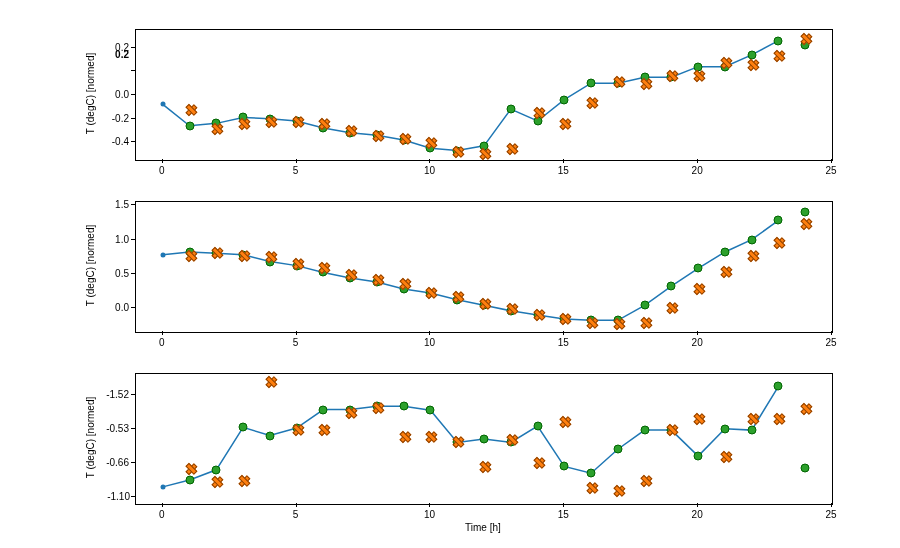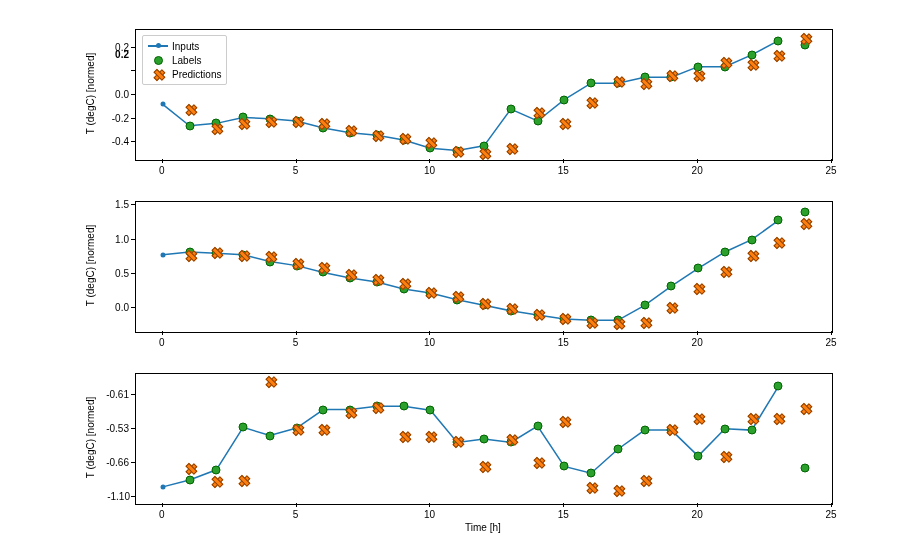--- a/index.html
+++ b/index.html
@@ -236,42 +236,20 @@
         <div class="pt-pred" style="left: 455.077px; top: 72.0909px;"></div>
         <div class="pt-pred" style="left: 481.846px; top: 50.8182px;"></div>
         <div class="pt-pred" style="left: 508.615px; top: 53.1818px;"></div>
         <div class="pt-pred" style="left: 535.385px; top: 44.9091px;"></div>
         <div class="pt-pred" style="left: 562.154px; top: 44.9091px;"></div>
         <div class="pt-pred" style="left: 588.923px; top: 31.9091px;"></div>
         <div class="pt-pred" style="left: 615.692px; top: 34.2727px;"></div>
         <div class="pt-pred" style="left: 642.462px; top: 24.8182px;"></div>
         <div class="pt-pred" style="left: 669.231px; top: 8.27273px;"></div>
       </div>
-    <div class="legend" style="left:6px; top:5px;">
-      <div class="legend-row">
-        <span class="legend-swatch">
-            <span class="line-swatch">
-              <span class="dot-line"></span>
-            </span>
-          </span>
-        <span>Inputs</span>
-      </div>
-      <div class="legend-row">
-        <span class="legend-swatch">
-            <span class="dot-label"></span>
-          </span>
-        <span>Labels</span>
-      </div>
-      <div class="legend-row">
-        <span class="legend-swatch">
-            <span class="x-pred"></span>
-          </span>
-        <span>Predictions</span>
-      </div>
-    </div>
   </div>
   <div class="ylabel" style="left:50px; top:88px;">T (degC) [normed]</div>
 
   <div class="subplot" id="sp1" style="left:135px; top:201px; width:696px; height:130px;">
     <svg class="series-line" id="line1" width="696" height="130">
         <path d="M26.76923076923077 52.684210526315795 L53.53846153846154 49.94736842105263 L80.3076923076923 51.315789473684205 L107.07692307692308 52.684210526315795 L133.84615384615384 59.526315789473685 L160.6153846153846 63.63157894736841 L187.3846153846154 70.4736842105263 L214.15384615384616 75.94736842105263 L240.9230769230769 80.05263157894737 L267.6923076923077 86.89473684210526 L294.46153846153845 91 L321.2307692307692 97.84210526315789 L348 103.3157894736842 L374.7692307692308 108.78947368421052 L401.5384615384615 112.89473684210526 L428.3076923076923 117 L455.0769230769231 118.36842105263158 L481.8461538461538 118.36842105263158 L508.6153846153846 103.3157894736842 L535.3846153846154 84.15789473684211 L562.1538461538462 66.36842105263159 L588.9230769230769 49.94736842105263 L615.6923076923076 37.63157894736841 L642.4615384615385 18.473684210526315 " stroke="#1f77b4" stroke-width="1.5" fill="none"></path>
       </svg>
     <div class="plot-area" id="pa1">
         <div class="pt-line" style="left: 26.7692px; top: 52.6842px;"></div>
         <div class="pt-line" style="left: 53.5385px; top: 49.9474px;"></div>
@@ -486,15 +464,15 @@
       <div class="tick-x" style="left: 697.154px; top: 509px;">20</div>
       <div class="tick-mark-x" style="left: 831px; top: 503px;"></div>
       <div class="tick-x" style="left: 831px; top: 509px;">25</div>
       <div class="tick-mark-y" style="left: 131px; top: 496.158px;"></div>
       <div class="tick-y" style="left: 98px; width: 32px; top: 496.158px;">-1.10</div>
       <div class="tick-mark-y" style="left: 131px; top: 461.947px;"></div>
       <div class="tick-y" style="left: 97px; width: 32px; top: 461.947px;">-0.66</div>
       <div class="tick-mark-y" style="left: 131px; top: 427.737px;"></div>
       <div class="tick-y" style="left: 97px; width: 32px; top: 427.737px;">-0.53</div>
       <div class="tick-mark-y" style="left: 131px; top: 393.526px;"></div>
-      <div class="tick-y" style="left: 97px; width: 32px; top: 393.526px;">-0.61</div>
+      <div class="tick-y" style="left: 97px; width: 32px; top: 393.526px;">-1.52</div>
     </div>
 </div>
 
 </body></html>

